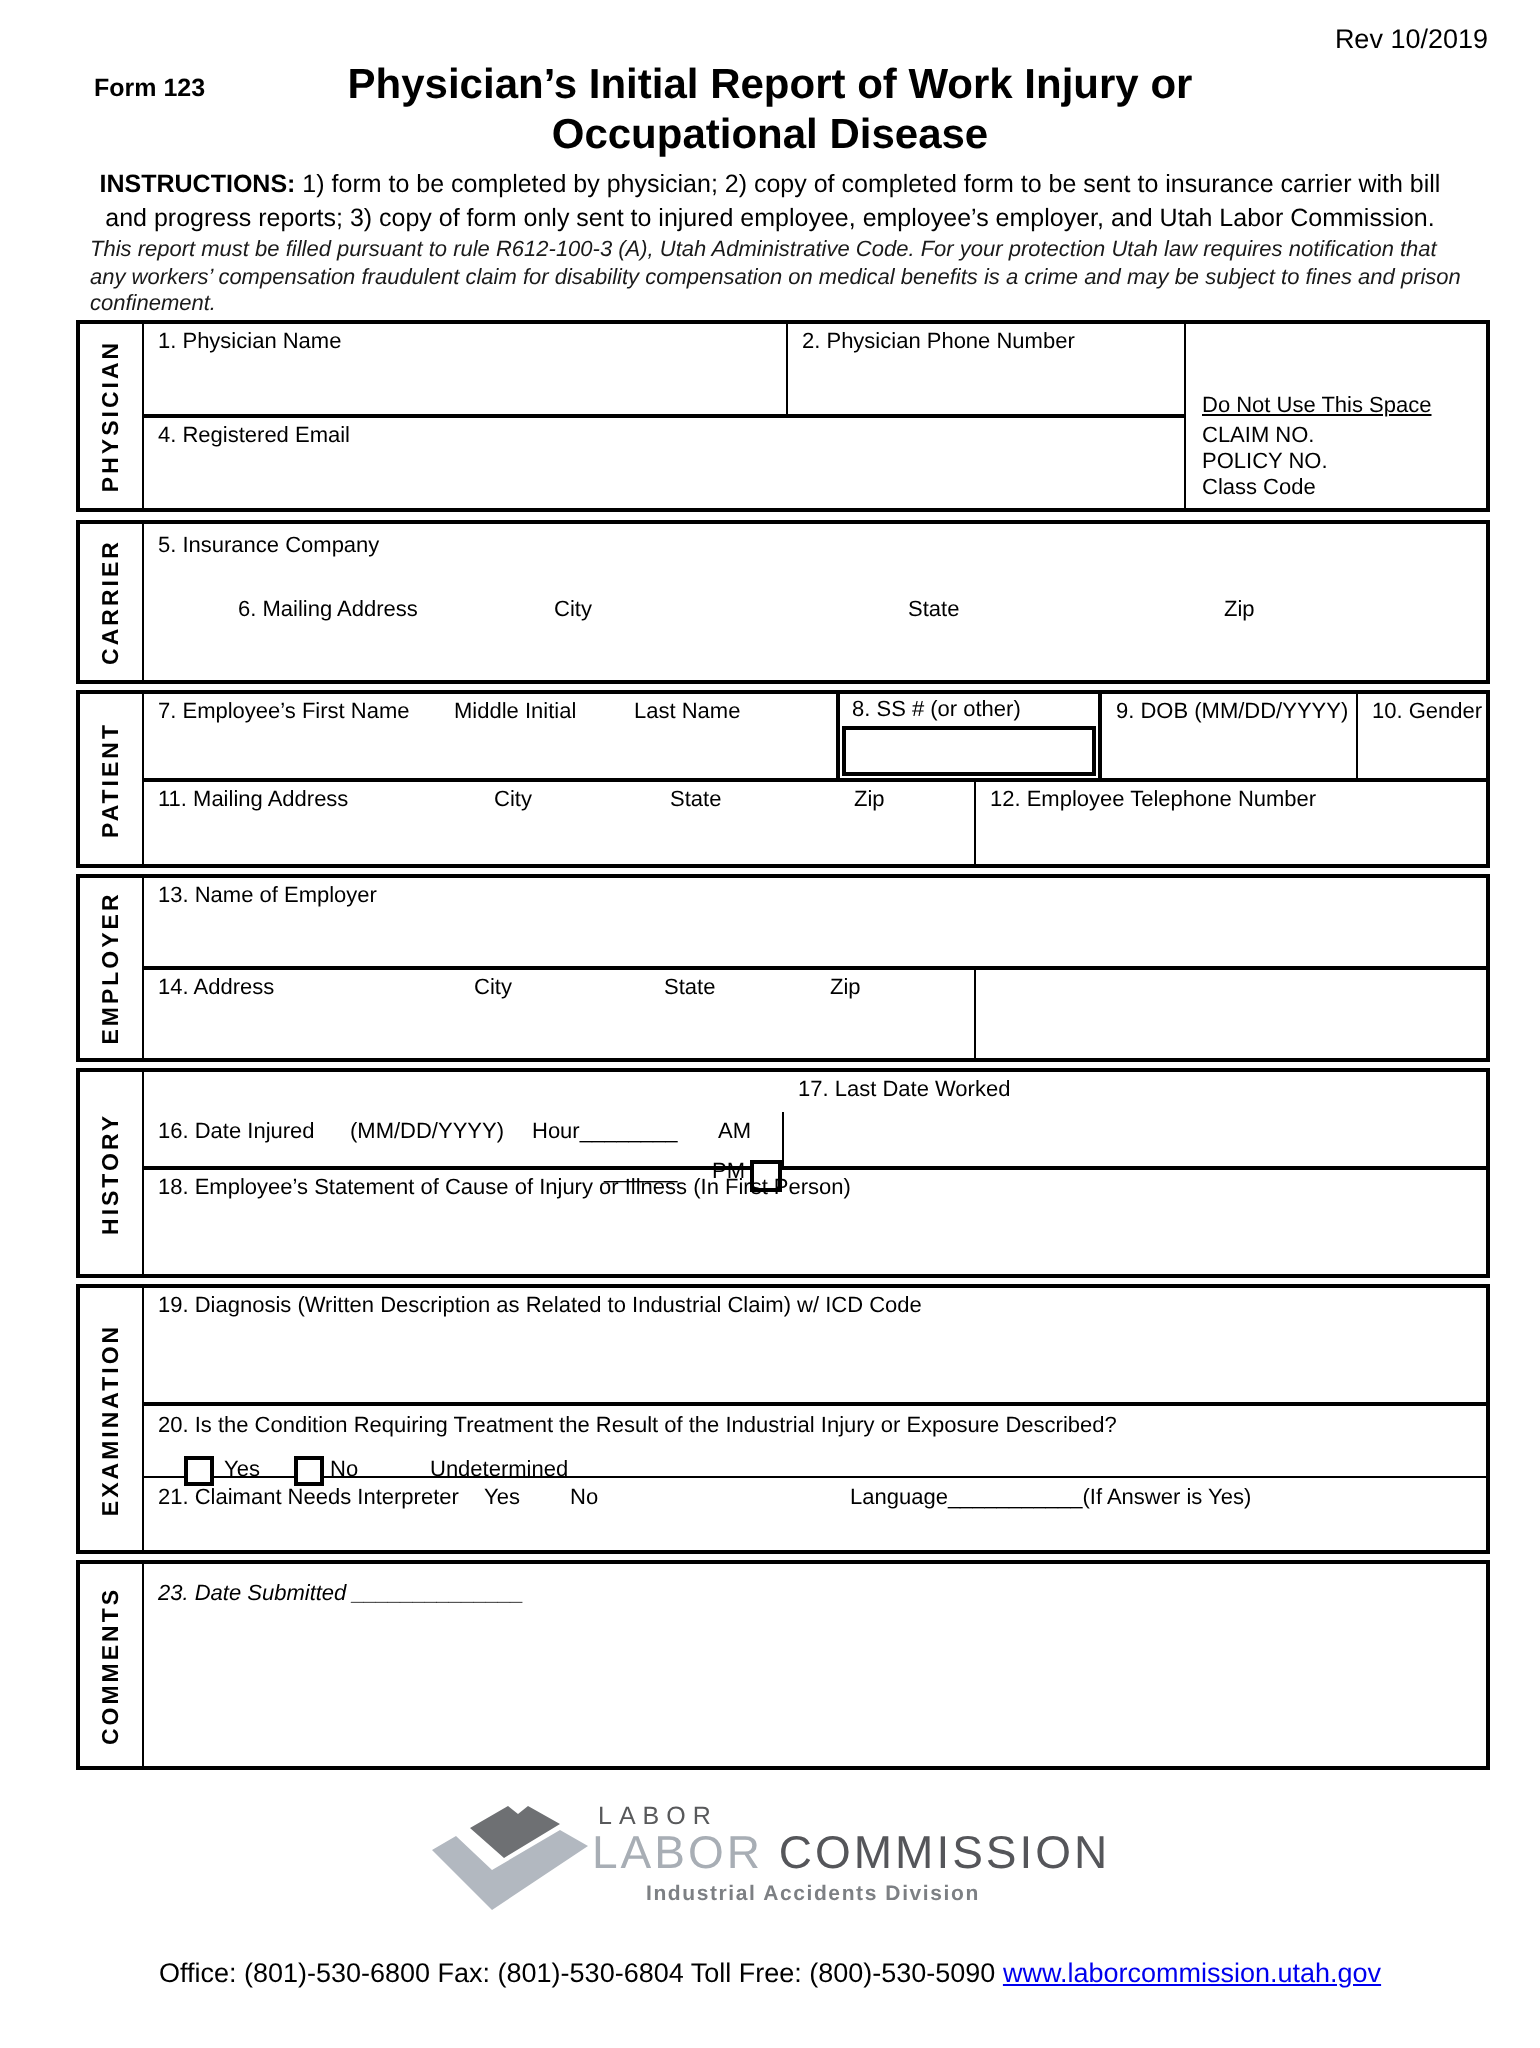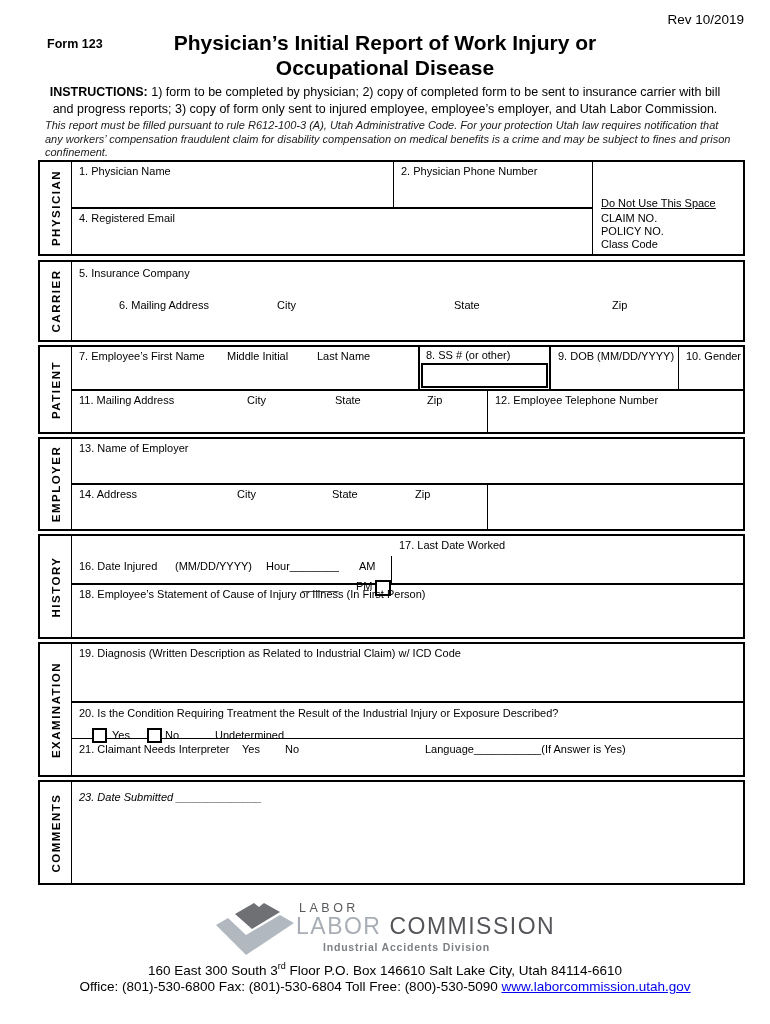--- a/index.html
+++ b/index.html
@@ -234,16 +234,15 @@
   </div>
 
   <svg class="logo-mark" width="78" height="57" viewBox="0 0 78 57">
     <polygon points="0,26 12,19 30,36 64,16 78,24 30,56" fill="#b2b8c0"></polygon>
     <polygon points="19,15 38,4 43,8 48,4 64,13 36,30" fill="#6e7073"></polygon>
   </svg>
   <div class="logo-utah">LABOR</div>
   <div class="logo-main"><span class="lt">LABOR</span> <span class="dk">COMMISSION</span></div>
   <div class="logo-sub">Industrial Accidents Division</div>
 
-  <div class="addr1"><span>160 East 300 South 3</span><sup>rd</sup><span> Floor P.O. Box 146610 Salt Lake City, Utah 84114-6610</span></div>
   <div class="addr2"><span>Office: (801)-530-6800 Fax: (801)-530-6804 Toll Free: (800)-530-5090 </span><span class="linktxt">www.laborcommission.utah.gov</span></div>
 
 </div>
 
 </body></html>

